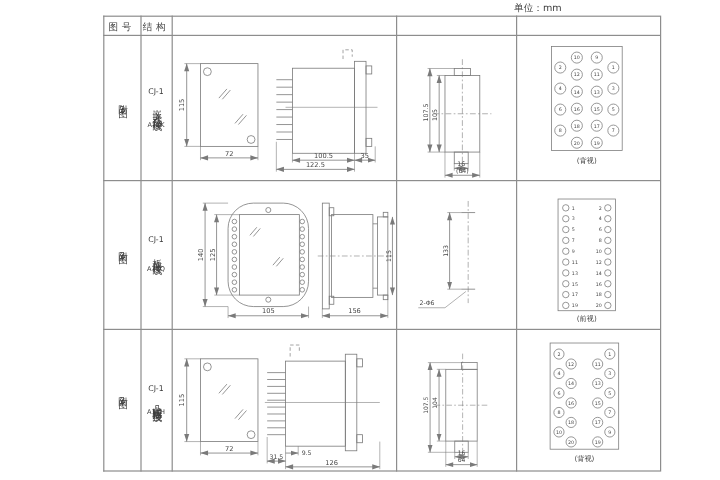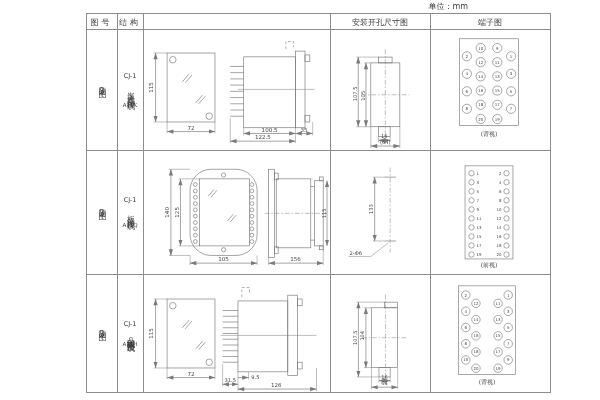--- a/index.html
+++ b/index.html
@@ -53,22 +53,20 @@
   <div class="bline" style="left:86px;top:392px;width:464px;height:1px"></div>
   <div class="bline" style="left:86px;top:13px;width:1px;height:380px"></div>
   <div class="bline" style="left:117px;top:13px;width:1px;height:380px"></div>
   <div class="bline" style="left:143px;top:13px;width:1px;height:380px"></div>
   <div class="bline" style="left:330px;top:13px;width:1px;height:380px"></div>
   <div class="bline" style="left:430px;top:13px;width:1px;height:380px"></div>
   <div class="bline" style="left:550px;top:13px;width:1px;height:380px"></div>
 
   <div class="hcell ls3" style="left:86px;width:31px">图号</div>
   <div class="hcell ls3" style="left:117px;width:26px">结构</div>
-  <div class="hcell" style="left:330px;width:100px">安装开孔尺寸图</div>
-  <div class="hcell" style="left:430px;width:120px">端子图</div>
 
   <div class="sidecell" style="left:86px;top:29px;width:31px;height:121px">
     <span class="vert">附图3</span>
   </div>
   <div class="sidecell structcell" style="left:117px;top:29px;width:26px;height:121px">
     <span class="model">CJ-1</span>
     <span class="vert" style="letter-spacing:2px">嵌入式后接线</span>
     <span class="code">A11K</span>
   </div>
 

